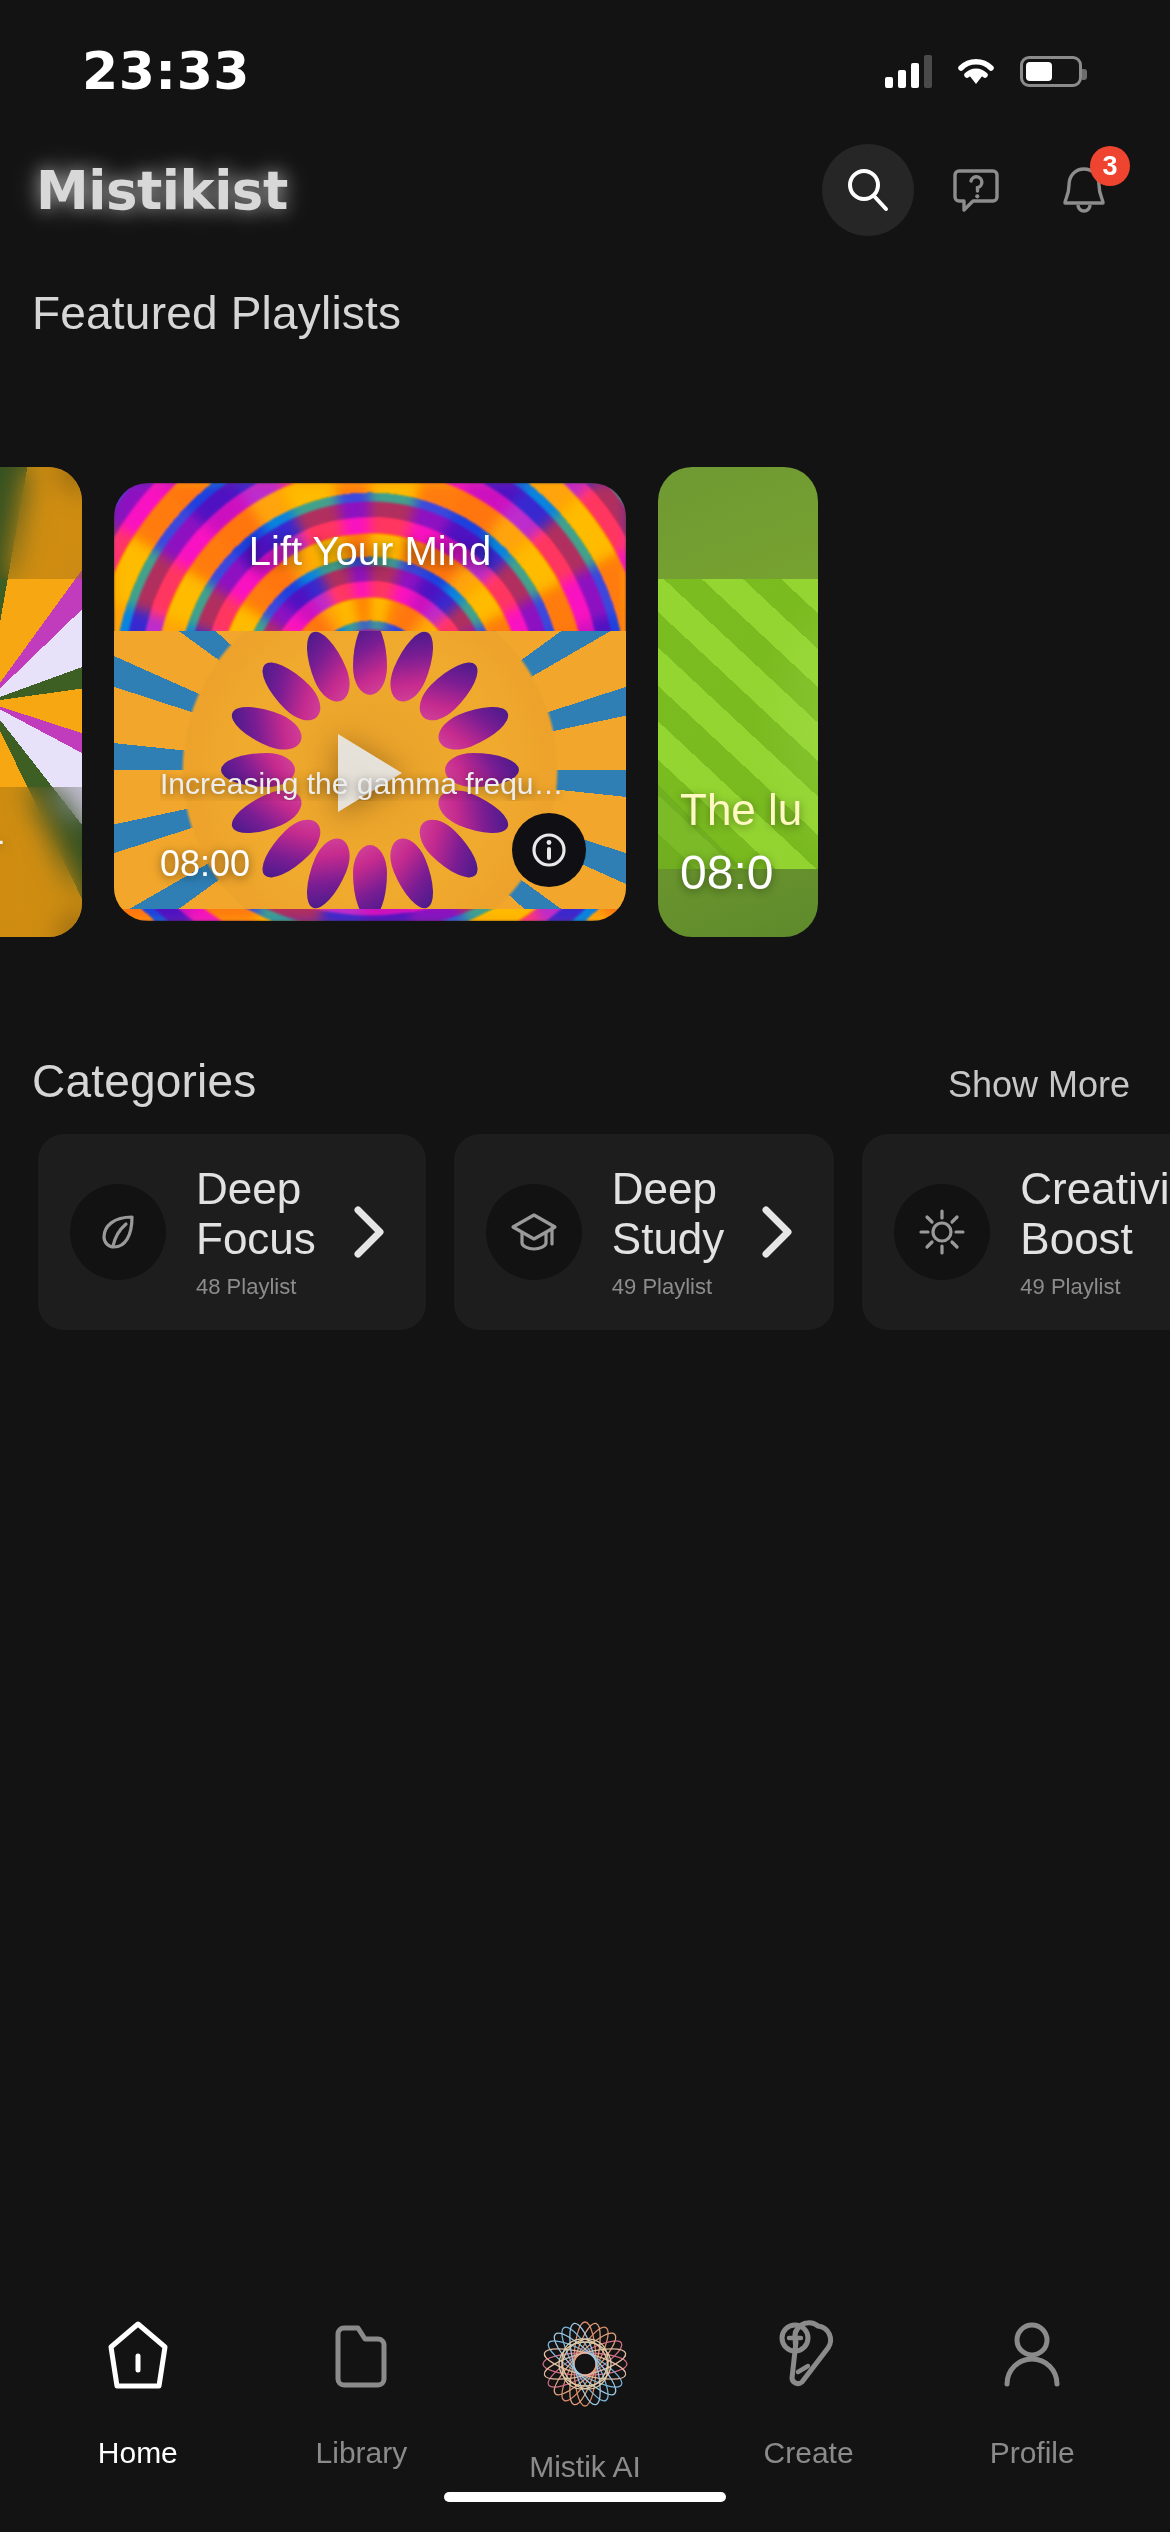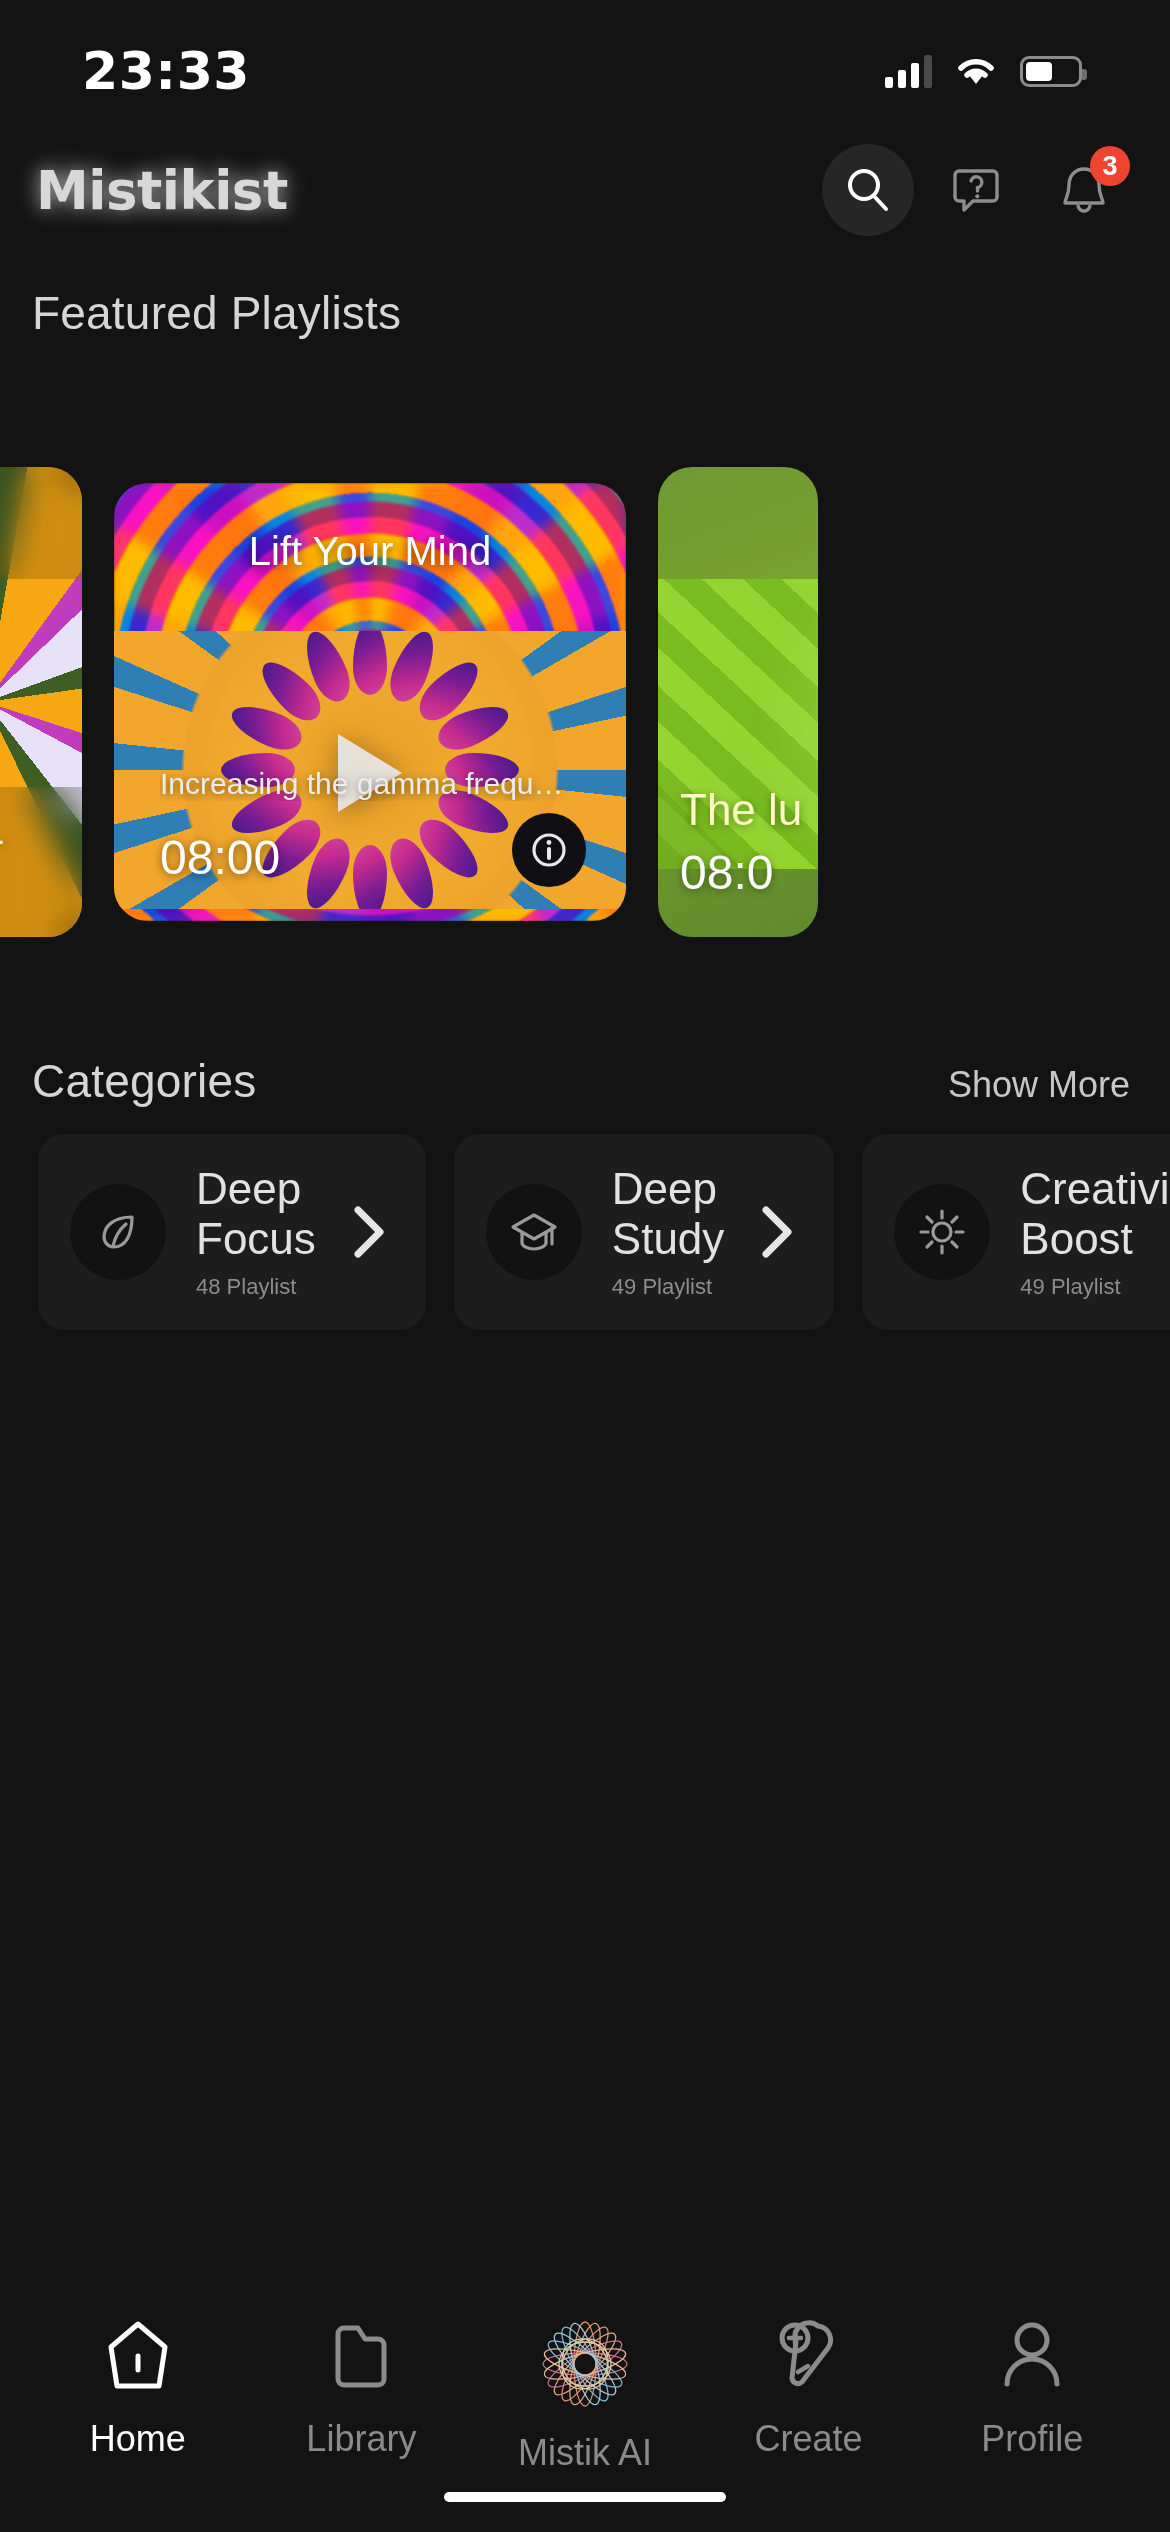--- a/index.html
+++ b/index.html
@@ -174,21 +174,21 @@
     font-size:40px; color:#fff; font-weight:500;
     text-shadow:0 2px 10px rgba(0,0,0,.55);
   }
   .card-desc{
     position:absolute; left:46px; right:46px; bottom:120px;
     font-size:30px; color:#ededed; white-space:nowrap; overflow:hidden;
     text-overflow:ellipsis; text-shadow:0 2px 8px rgba(0,0,0,.5);
   }
   .card-dur{
     position:absolute; left:46px; bottom:36px;
-    font-size:48px; color:#fff; font-weight:400;
+    font-size:36px; color:#fff; font-weight:400;
     text-shadow:0 2px 10px rgba(0,0,0,.55);
   }
   .play-btn{
     position:absolute; left:50%; top:290px; transform:translate(-50%,-50%);
     width:0; height:0;
     border-left:64px solid rgba(232,232,232,.92);
     border-top:39px solid transparent;
     border-bottom:39px solid transparent;
     filter:drop-shadow(0 4px 14px rgba(0,0,0,.35));
   }
@@ -277,21 +277,21 @@
   .tabbar{
     position:absolute; left:0; right:0; bottom:0; height:270px;
     background:linear-gradient(to bottom, rgba(19,19,19,0) 0%, rgba(19,19,19,.86) 22%, #131313 46%);
     display:flex; align-items:flex-start; justify-content:space-around;
     padding:52px 26px 0 26px; z-index:20;
   }
   .tab{
     width:190px; display:flex; flex-direction:column;
     align-items:center; gap:18px;
   }
-  .tab-label{ font-size:36px; color:#8b8b8b; }
+  .tab-label{ font-size:30px; color:#8b8b8b;margin-top:18px; }
   .tab.active .tab-label{ color:#ffffff; }
   .home-indicator{
     position:absolute; bottom:30px; left:50%; transform:translateX(-50%);
     width:282px; height:10px; background:#fff; border-radius:6px; z-index:40;
   }
 </style>
 </head>
 <body>
 
 <div class="statusbar">

